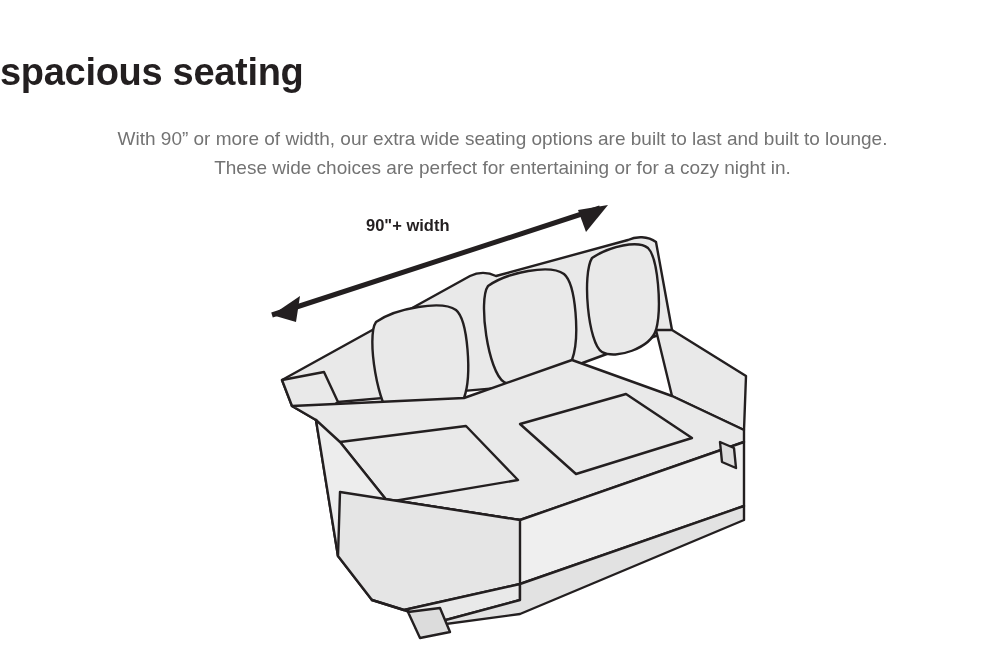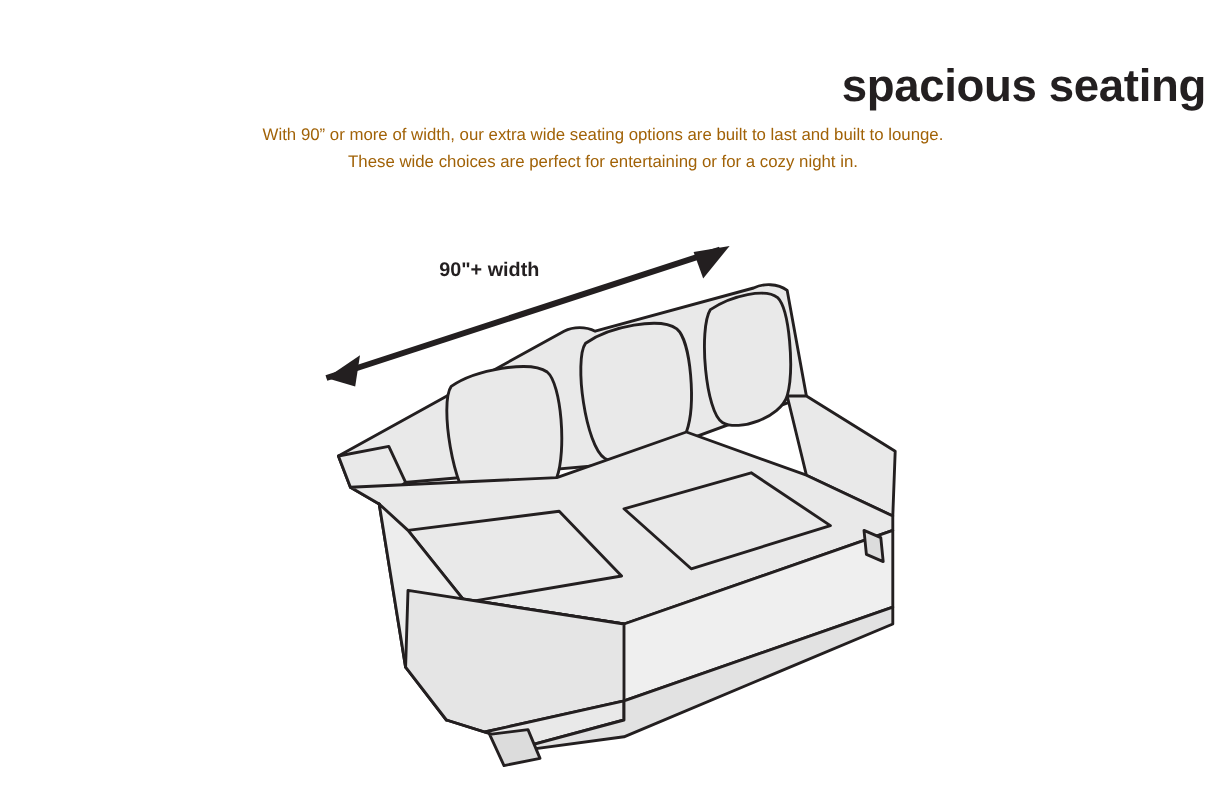--- a/index.html
+++ b/index.html
@@ -18,36 +18,36 @@
   .page {
     position: absolute;
     inset: 0;
     background: #ffffff;
   }
   .headline {
     position: absolute;
     top: 52px;
     left: 0;
     width: 1005px;
-    text-align: right;
+    text-align: left;
     font-size: 38px;
     font-weight: bold;
     letter-spacing: -0.3px;
     color: #231f20;
     line-height: 1.1;
   }
   .subcopy {
     position: absolute;
-    top: 102px;
+    top: 124px;
     left: 50px;
     width: 905px;
     text-align: center;
-    font-size: 14px;
+    font-size: 19px;
     font-weight: normal;
-    color: #a16207;
+    color: #737373;
     line-height: 1.55;
   }
   .subcopy .line2 {
     display: block;
   }
   .art {
     position: absolute;
     top: 180px;
     left: 220px;
     width: 620px;

